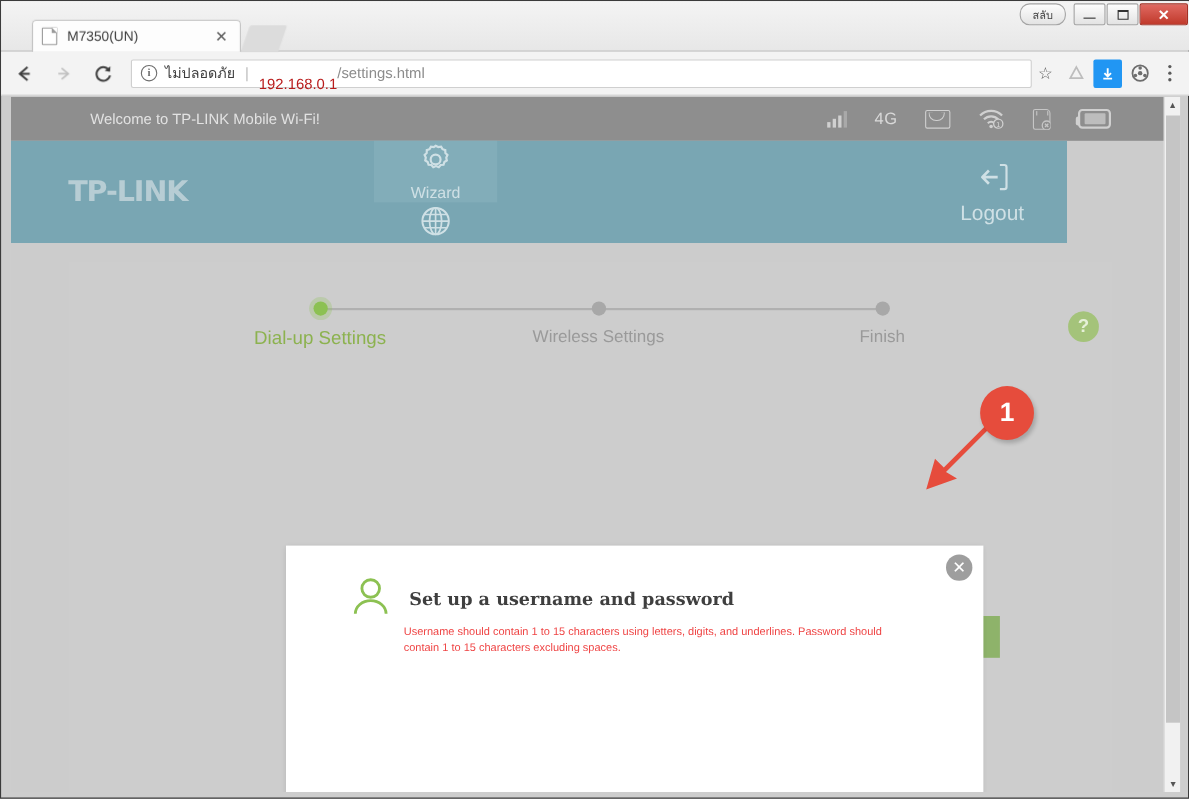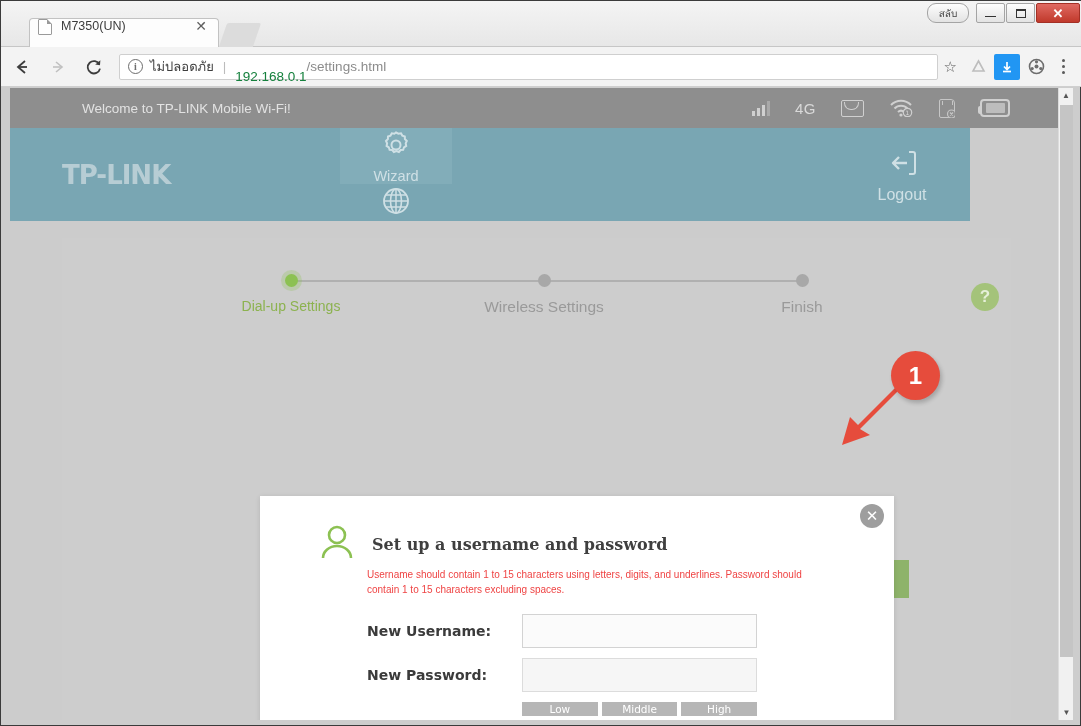--- a/index.html
+++ b/index.html
@@ -33,21 +33,21 @@
   .tab {
     position: absolute;
     left: 28px; top: 17px;
     width: 190px; height: 29px;
     background: #fdfdfd;
     border: 1px solid #c2c2c2;
     border-bottom: none;
     border-radius: 4px 4px 0 0;
     transform: perspective(30px) rotateX(0deg);
     display: flex;
-    align-items: flex-start;
+    align-items: center;
     padding: 0 8px;
   }
   .tab-favicon {
     width: 14px; height: 16px;
     border: 1px solid #9a9a9a;
     border-radius: 1px;
     background: #fff;
     position: relative;
     flex: 0 0 auto;
   }
@@ -160,21 +160,21 @@
   }
   .omni-warn {
     margin-left: 7px;
     color: #3d3d3d;
     font-size: 13px;
   }
   .omni-sep {
     margin: 0 9px;
     color: #bcbcbc;
   }
-  .omni-host { color: #15803d; margin-top: 20px; }
+  .omni-host { color: #b91c1c; margin-top: 20px; }
   .omni-path { color: #8c8c8c; }
   .star {
     font-size: 15px; color: #5a5a5a; margin-right: 8px; cursor: pointer;
   }
   .ext {
     width: 26px; height: 26px;
     margin-right: 3px;
     display:flex; align-items:center; justify-content:center;
     cursor: pointer;
   }
@@ -265,21 +265,21 @@
     font-size: 14.5px;
     cursor: pointer;
   }
   .navitem.active { background: #82adb9; }
   .navicon { height: 34px; display:flex;align-items:center;justify-content:center;}
   .logout {
     position: absolute;
     right: 28px; top: 0;
     width: 80px; height: 93px;
     display:flex;flex-direction:column;align-items:center;justify-content:center;gap:6px;
-    color:#cfe0e5;font-size:16px;cursor:pointer;
+    color:#cfe0e5;font-size:19px;cursor:pointer;
   }
 
   
   .content {
     position: absolute;
     left: 0; top: 133px;
     width: 1048px; bottom: 0;
     background: #cccccc;
   }
   .panel {
@@ -298,21 +298,21 @@
   .step { position:absolute; top:0; width:160px; text-align:center;}
   .step-dot {
     width: 13px; height:13px; border-radius:50%;
     background:#a8a8a8; margin: 6px auto 0;
   }
   .step.active .step-dot {
     background:#8cc152;
     box-shadow: 0 0 0 4px rgba(140,193,82,.28);
   }
   .step-label { margin-top: 11px; font-size:15.5px; color:#9a9a9a;}
-  .step.active .step-label { color:#8cb24f; font-size: 14px;}
+  .step.active .step-label { color:#8cb24f; font-size: 17px;}
 
   .help-btn {
     position:absolute; right: 12px; top: 45px;
     width: 28px; height:28px; border-radius:50%;
     background:#a4c37a; color:#e6f0d8;
     display:flex;align-items:center;justify-content:center;
     font-size:17px; font-weight:bold; cursor:pointer;
   }
 
   .green-btn-behind {
@@ -611,38 +611,20 @@
               <svg width="34" height="36" viewBox="0 0 34 36">
                 <circle cx="17" cy="11" r="8" fill="none" stroke="#8cc152" stroke-width="2.6"></circle>
                 <path d="M3 34 a14 12 0 0 1 28 0" fill="none" stroke="#8cc152" stroke-width="2.6"></path>
               </svg>
             </span>
             <span class="modal-title">Set up a username and password</span>
           </div>
 
           <div class="modal-desc">Username should contain 1 to 15 characters using letters, digits, and underlines. Password should contain 1 to 15 characters excluding spaces.</div>
 
-          <div class="form">
-            <div class="frow">
-              <span class="flabel">New Username:</span>
-              <input class="finput focused" type="text" autofocus="" value="" style="">
-            </div>
-
-            <div class="frow">
-              <span class="flabel">New Password:</span>
-              <input class="finput" type="password" value="" style="">
-            </div>
-
-            <div class="strength">
-              <span class="seg">Low</span>
-              <span class="seg">Middle</span>
-              <span class="seg">High</span>
-            </div>
-
-          </div>
 
         </div>
 
       </div>
     </div>
 
     <div class="arrow">
       <svg width="80" height="70" viewBox="0 0 80 70">
         <path d="M72 4 L30 46 L40 52 L12 62 L20 34 L28 42 L68 2 Z" fill="#e64c3c"></path>
       </svg>

